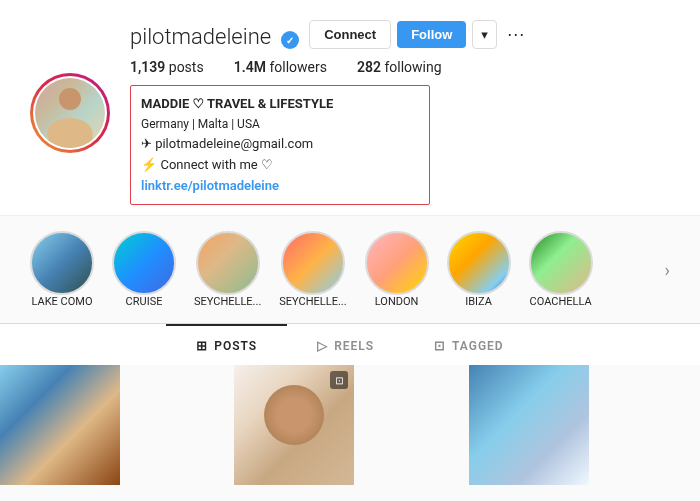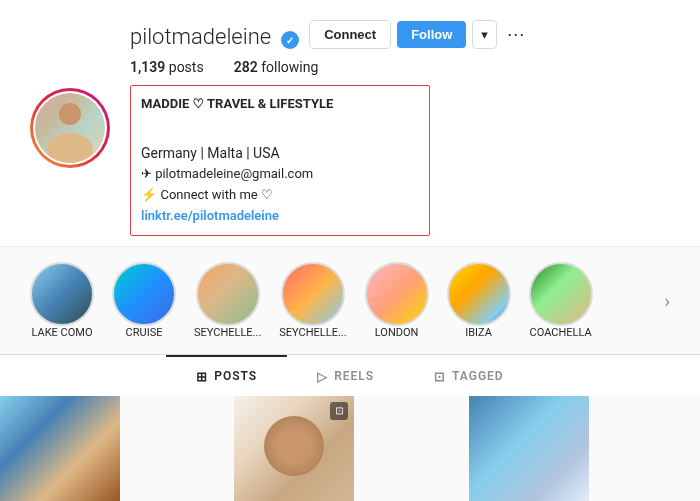--- a/index.html
+++ b/index.html
@@ -187,22 +187,21 @@
       max-width: 300px;
     }
 
     .bio-name {
       font-weight: 700;
       font-size: 13px;
     }
 
     .bio-location {
       color: #262626;
-      font-size: 14px;
-      margin-top: 27px;
+      font-size: 12px;
     }
 
     .bio-email {
       color: #262626;
       font-size: 13px;
     }
 
     .bio-connect {
       color: #262626;
       font-size: 13px;
@@ -380,20 +379,23 @@
           <button class="btn-dropdown">▾</button>
           <button class="btn-more">···</button>
         </div>
       </div>
 
       <div class="stats-row">
         <div class="stat-item">
           <span>1,139</span> <span style="font-weight:400">posts</span>
         </div>
         <div class="stat-item">
+          <span>1.4M</span> <span style="font-weight:400">followers</span>
+        </div>
+        <div class="stat-item">
           <span>282</span> <span style="font-weight:400">following</span>
         </div>
       </div>
 
       <div class="bio-box">
         <div class="bio-name">MADDIE ♡ TRAVEL &amp; LIFESTYLE</div>
         <div class="bio-location">Germany | Malta | USA</div>
         <div class="bio-email">
           <span>✈</span>
           <span>pilotmadeleine@gmail.com</span>

